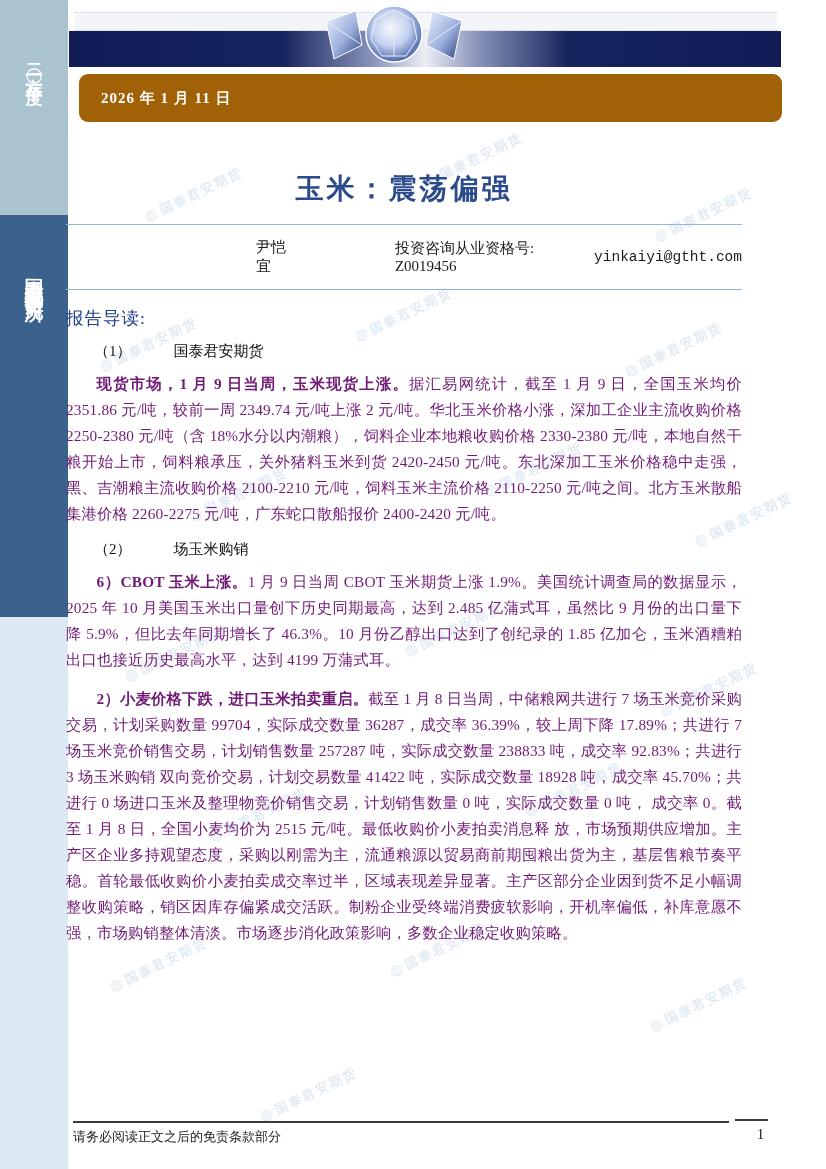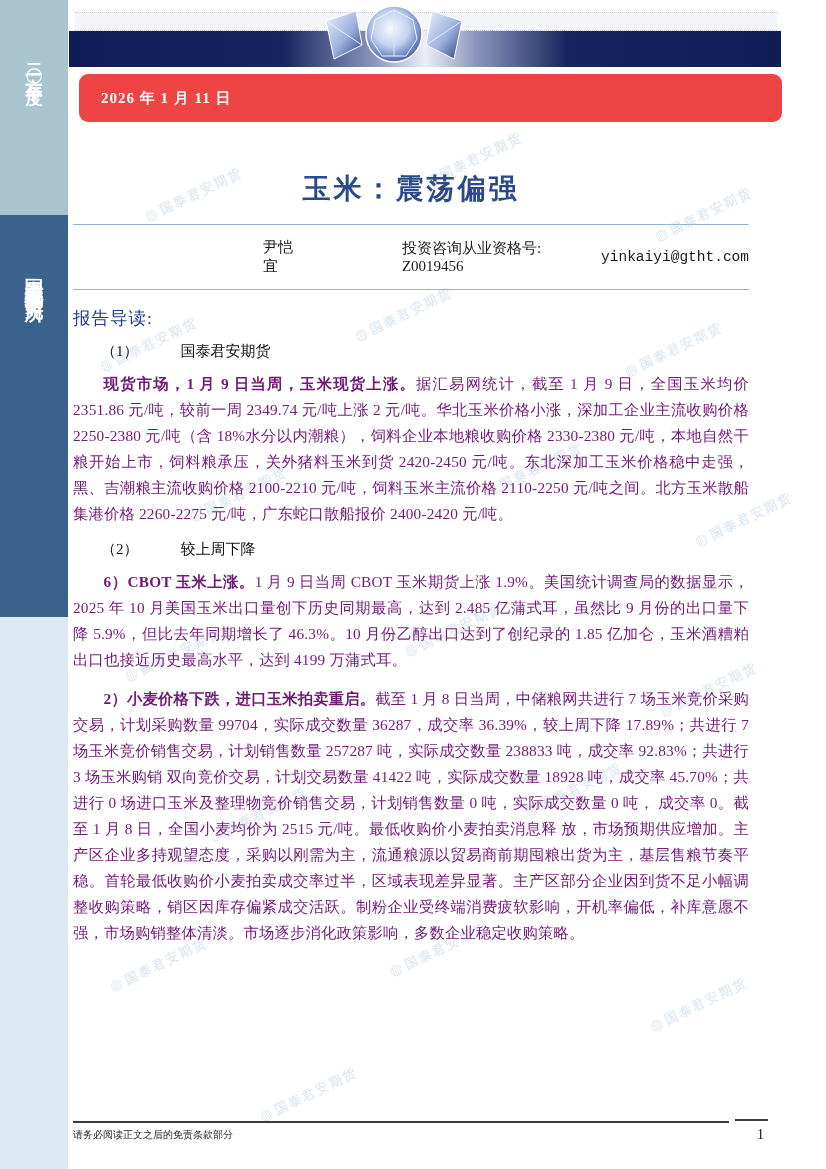--- a/index.html
+++ b/index.html
@@ -29,36 +29,36 @@
   }
   .band {
     position:absolute; left:69px; top:31px; width:712px; height:36px;
     background:linear-gradient(90deg,#101c55 0%,#16255e 30%,#8d97bd 43%,#eceef5 50%,#8d97bd 57%,#16255e 70%,#101c55 100%);
   }
   .gems { position:absolute; left:318px; top:1px; z-index:3; }
 
   
   .datebar {
     position:absolute; left:79px; top:74px; width:703px; height:48px;
-    background:#ef4444; border-radius:9px; box-sizing:border-box;
+    background:#a16207; border-radius:9px; box-sizing:border-box;
     display:flex; align-items:center; padding-left:22px;
     color:#ffffff; font-weight:bold; font-size:15px; letter-spacing:1px;
     z-index:2;
   }
 
   
   .wm {
     position:absolute; z-index:0; color:#b9cfe2; opacity:.42;
     font-size:13px; font-weight:bold; letter-spacing:2px; white-space:nowrap;
     transform:rotate(-26deg);
   }
   .wm::before { content:"◍ "; font-size:15px; letter-spacing:0; }
 
   
-  .content { position:absolute; left:73px; top:158px; width:676px; z-index:1; }
+  .content { position:absolute; left:66px; top:158px; width:676px; z-index:1; }
   .title {
     margin:12px 0 16px; text-align:center;
     color:#2b4a8b; font-size:28px; font-weight:bold; letter-spacing:3px;
   }
   .rule { border:none; border-top:1px solid #8fb8d8; margin:0; height:0; }
   .authors {
     display:flex; align-items:center; height:64px; font-size:15px; color:#1a1a1a;
   }
   .authors .author { margin-left:190px; }
   .authors .qual   { margin-left:105px; }
@@ -70,21 +70,21 @@
   .item-line .gap { display:inline-block; width:42px; }
   .para {
     margin:0 0 13px; font-size:15.3px; line-height:26px; color:#701a75;
     text-align:justify; text-indent:2em; letter-spacing:.2px;
   }
   .para .lead { font-weight:bold; }
 
   
   .footer-rule  { position:absolute; left:73px;  top:1121px; width:656px; border-top:2px solid #3a3a3a; z-index:2; }
   .footer-rule2 { position:absolute; left:735px; top:1119px; width:33px;  border-top:2px solid #3a3a3a; z-index:2; }
-  .footer-text  { position:absolute; left:73px;  top:1128px; font-size:10px; color:#222; z-index:2; }
+  .footer-text  { position:absolute; left:73px;  top:1128px; font-size:13px; color:#222; z-index:2; }
   .pageno       { position:absolute; left:757px; top:1127px; font-size:14px; color:#111; z-index:2; }
 </style>
 </head>
 <body>
 
 <div class="page">
 
   <span class="wm" style="left:140px;top:185px">国泰君安期货</span>
   <span class="wm" style="left:420px;top:150px">国泰君安期货</span>
   <span class="wm" style="left:650px;top:205px">国泰君安期货</span>
@@ -156,21 +156,21 @@
     <p class="item-line">
       <span>（1）</span><span class="gap"></span><span>国泰君安期货</span>
     </p>
 
     <p class="para">
       <span class="lead">现货市场，1 月 9 日当周，玉米现货上涨。</span><span>据汇易网统计，截至 1 月 9 日，全国玉米均价 2351.86 元/吨，较前一周 2349.74 元/吨上涨 2 元/吨。华北玉米价格小涨，深加工企业主流收购价格 2250-2380 元/吨（含 18%水分以内潮粮），饲料企业本地粮收购价格 2330-2380 元/吨，本地自然干粮开始上市，饲料粮承压，关外猪料玉米到货 2420-2450 元/吨。东北深加工玉米价格稳中走强，黑、吉潮粮主流收购价格 2100-2210 元/吨，饲料玉米主流价格 2110-2250 元/吨之间。北方玉米散船集港价格 2260-2275 元/吨，广东蛇口散船报价 2400-2420 元/吨。</span>
     </p>
 
 
     <p class="item-line">
-      <span>（2）</span><span class="gap"></span><span>较上周下降</span>
+      <span>（2）</span><span class="gap"></span><span>场玉米购销</span>
     </p>
 
     <p class="para">
       <span class="lead">6）CBOT 玉米上涨。</span><span>1 月 9 日当周 CBOT 玉米期货上涨 1.9%。美国统计调查局的数据显示，2025 年 10 月美国玉米出口量创下历史同期最高，达到 2.485 亿蒲式耳，虽然比 9 月份的出口量下降 5.9%，但比去年同期增长了 46.3%。10 月份乙醇出口达到了创纪录的 1.85 亿加仑，玉米酒糟粕出口也接近历史最高水平，达到 4199 万蒲式耳。</span>
     </p>
 
     <p class="para">
       <span class="lead">2）小麦价格下跌，进口玉米拍卖重启。</span><span>截至 1 月 8 日当周，中储粮网共进行 7 场玉米竞价采购交易，计划采购数量 99704，实际成交数量 36287，成交率 36.39%，较上周下降 17.89%；共进行 7 场玉米竞价销售交易，计划销售数量 257287 吨，实际成交数量 238833 吨，成交率 92.83%；共进行 3 场玉米购销 双向竞价交易，计划交易数量 41422 吨，实际成交数量 18928 吨，成交率 45.70%；共进行 0 场进口玉米及整理物竞价销售交易，计划销售数量 0 吨，实际成交数量 0 吨， 成交率 0。截至 1 月 8 日，全国小麦均价为 2515 元/吨。最低收购价小麦拍卖消息释 放，市场预期供应增加。主产区企业多持观望态度，采购以刚需为主，流通粮源以贸易商前期囤粮出货为主，基层售粮节奏平稳。首轮最低收购价小麦拍卖成交率过半，区域表现差异显著。主产区部分企业因到货不足小幅调整收购策略，销区因库存偏紧成交活跃。制粉企业受终端消费疲软影响，开机率偏低，补库意愿不强，市场购销整体清淡。市场逐步消化政策影响，多数企业稳定收购策略。</span>
     </p>
 

